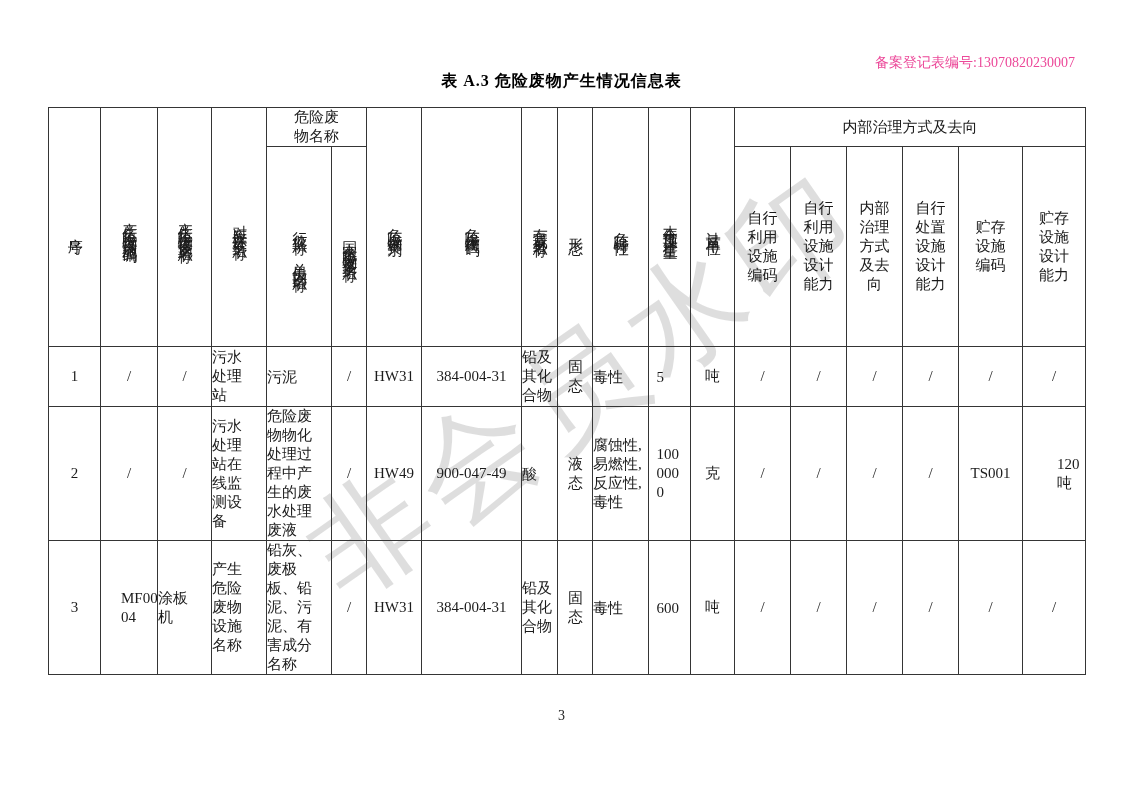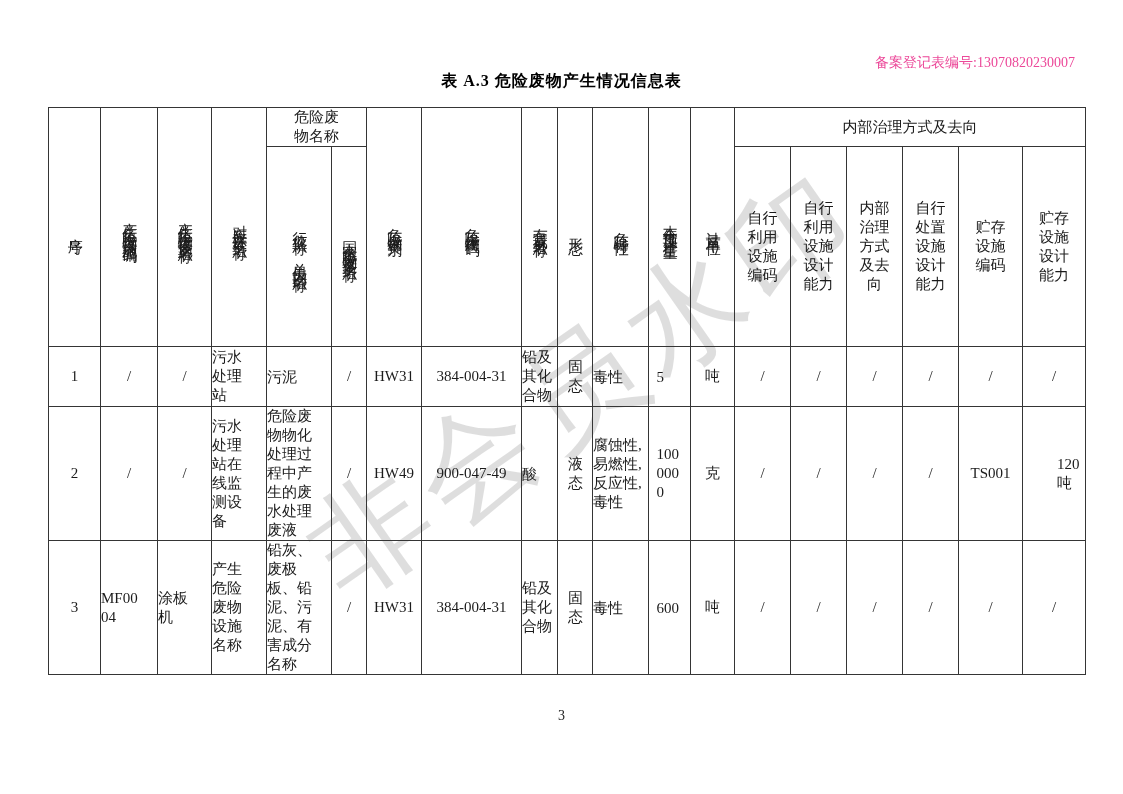--- a/index.html
+++ b/index.html
@@ -39,21 +39,21 @@
   .vt {
     writing-mode:vertical-rl; text-orientation:upright;
     display:inline-block; letter-spacing:3px; line-height:1.15;
   }
   .c { text-align:center; }
   .l { text-align:left; padding-left:4px; }
   .r { text-align:right; padding-right:5px; }
   .wrap { display:inline-block; word-break:break-all; text-align:left; vertical-align:middle; }
   .rwrap { display:inline-block; word-break:break-all; text-align:left; vertical-align:middle; }
   .w16 { width:16px;text-align:right; } .w26 { width:26px; } .w28 { width:28px; }
-  .w32 { width:32px; } .w38 { width:38px; } .w48 { width:48px; } .w50 { width:50px; }
+  .w32 { width:32px; } .w38 { width:38px;margin-left:20px; } .w48 { width:48px; } .w50 { width:50px; }
   .hwrap { display:inline-block; text-align:center; vertical-align:middle; }
   .page-number {
     position:absolute; top:708px; left:0; width:100%; text-align:center;
     font-size:14px; color:#222;
   }
 </style>
 </head>
 <body>
 
 <div class="page">

